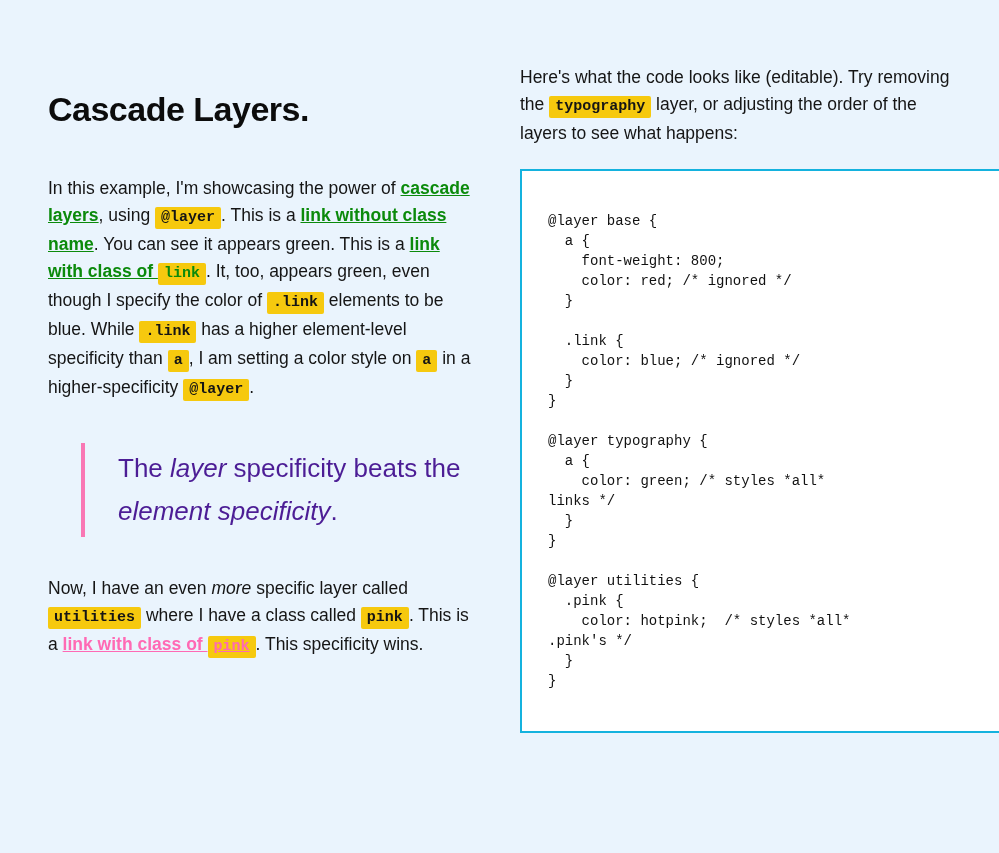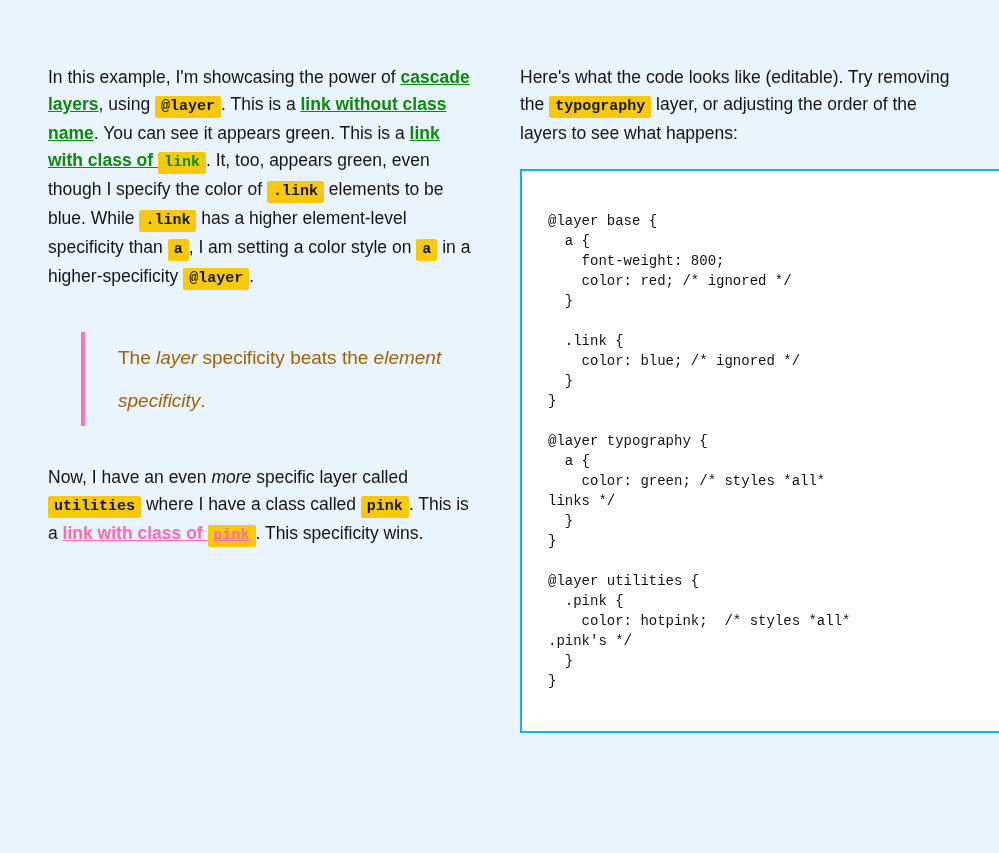--- a/index.html
+++ b/index.html
@@ -53,23 +53,23 @@
   }
   .a-green, .a-green-code { color: #0b8a0b; }
   .a-green-code { cursor: pointer; }
   .a-pink, .a-pink-code { color: #ff69b4; }
   .a-pink-code { text-decoration: underline; cursor: pointer; }
 
   blockquote.quote {
     margin: 40px 0 38px 33px;
     padding: 4px 0 4px 33px;
     border-left: 4px solid #f977b4;
-    font-size: 19px;
+    font-size: 26px;
     line-height: 43px;
-    color: #a16207;
+    color: #4c1d95;
   }
 
   .codebox {
     margin-top: 22px;
     background: #ffffff;
     border: 2px solid #14b2de;
     box-sizing: border-box;
     width: 484px;
     padding: 24px 24px;
   }
@@ -82,20 +82,21 @@
     white-space: pre;
     outline: none;
   }
 </style>
 </head>
 <body>
 
 <div class="page">
 
   <div class="col-left">
+    <h1 class="title">Cascade Layers.</h1>
 
     <p class="para"><span class="t">In this example, I'm showcasing the power of </span><a class="a-green">cascade layers</a><span class="t">, using </span><code class="code">@layer</code><span class="t">. This is a </span><a class="a-green">link without class name</a><span class="t">. You can see it appears green. This is a </span><a class="a-green">link with class of </a><a class="a-green-code">link</a><span class="t">. It, too, appears green, even though I specify the color of </span><code class="code">.link</code><span class="t"> elements to be blue. While </span><code class="code">.link</code><span class="t"> has a higher element-level specificity than </span><code class="code">a</code><span class="t">, I am setting a color style on </span><code class="code">a</code><span class="t"> in a higher-specificity </span><code class="code">@layer</code><span class="t">.</span></p>
 
     <blockquote class="quote"><span class="t">The </span><em class="em">layer</em><span class="t"> specificity beats the </span><em class="em">element specificity</em><span class="t">.</span></blockquote>
 
     <p class="para"><span class="t">Now, I have an even </span><em class="em">more</em><span class="t"> specific layer called </span><code class="code">utilities</code><span class="t"> where I have a class called </span><code class="code">pink</code><span class="t">. This is a </span><a class="a-pink">link with class of </a><a class="a-pink-code">pink</a><span class="t">. This specificity wins.</span></p>
   </div>
 
   <div class="col-right">
     <p class="para"><span class="t">Here's what the code looks like (editable). Try removing the </span><code class="code">typography</code><span class="t"> layer, or adjusting the order of the layers to see what happens:</span></p>

